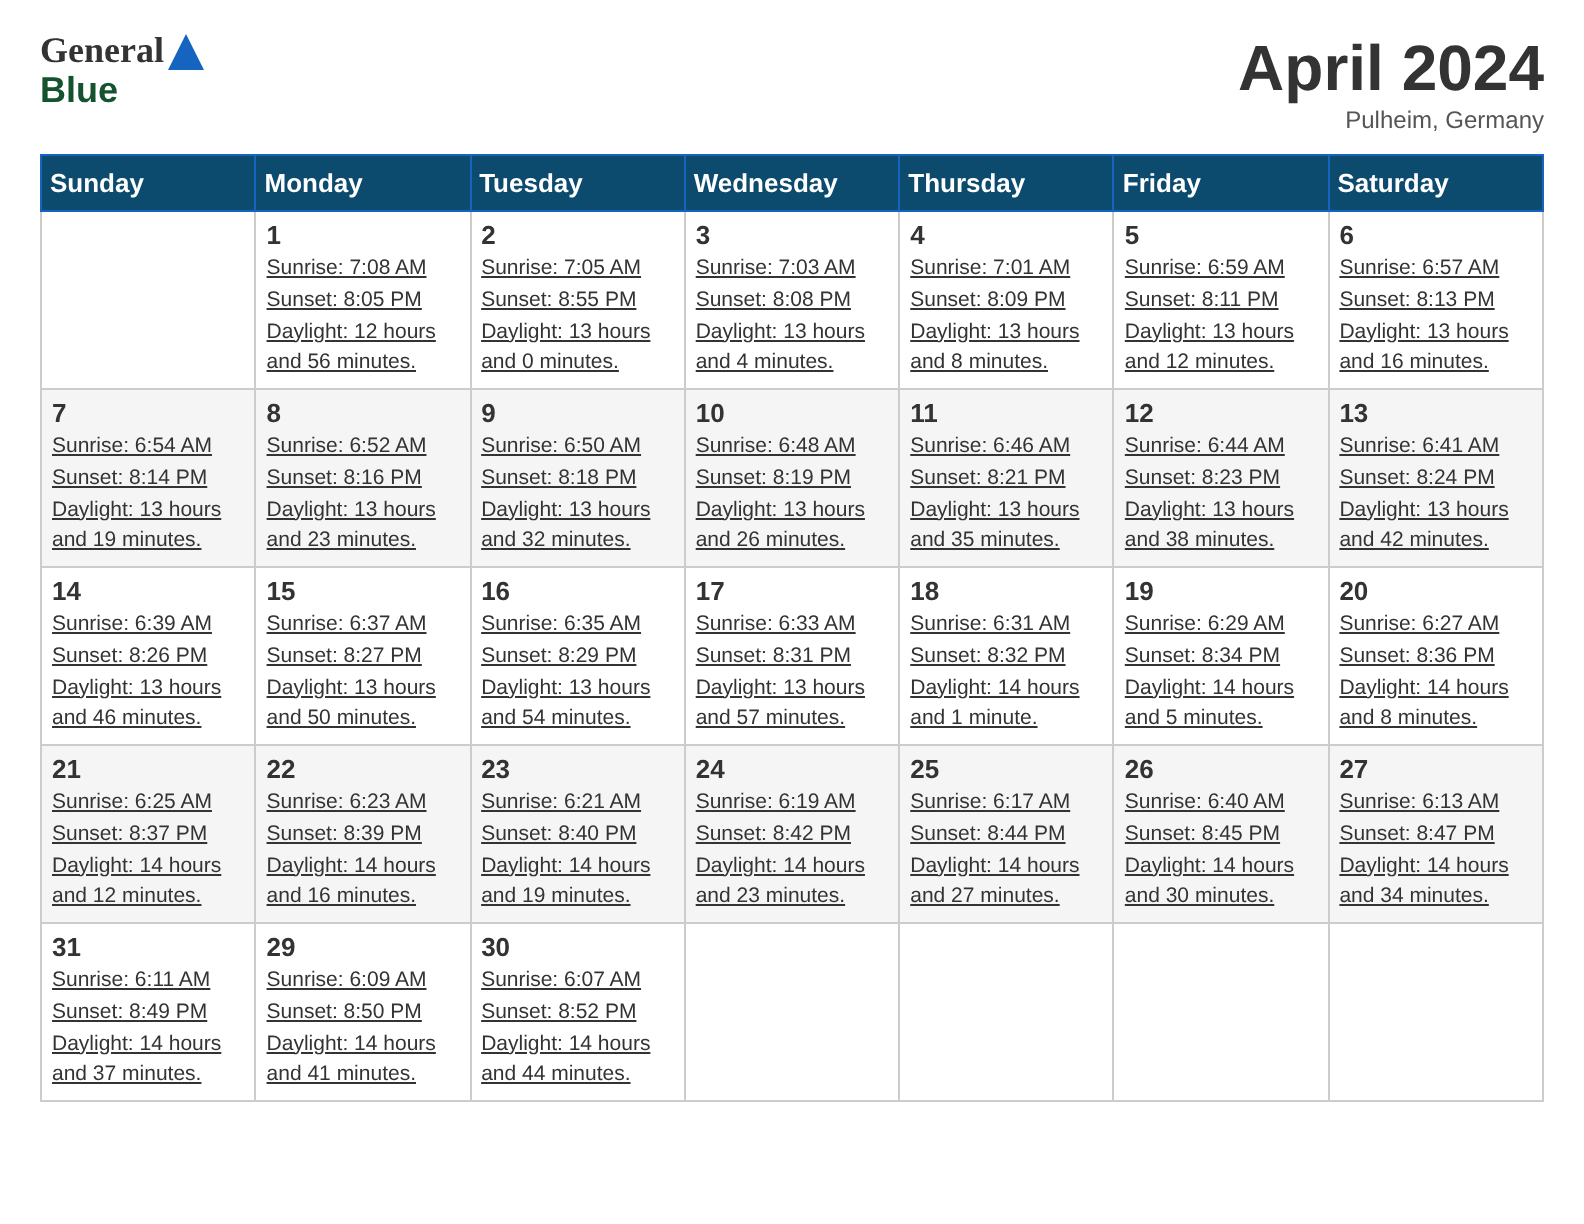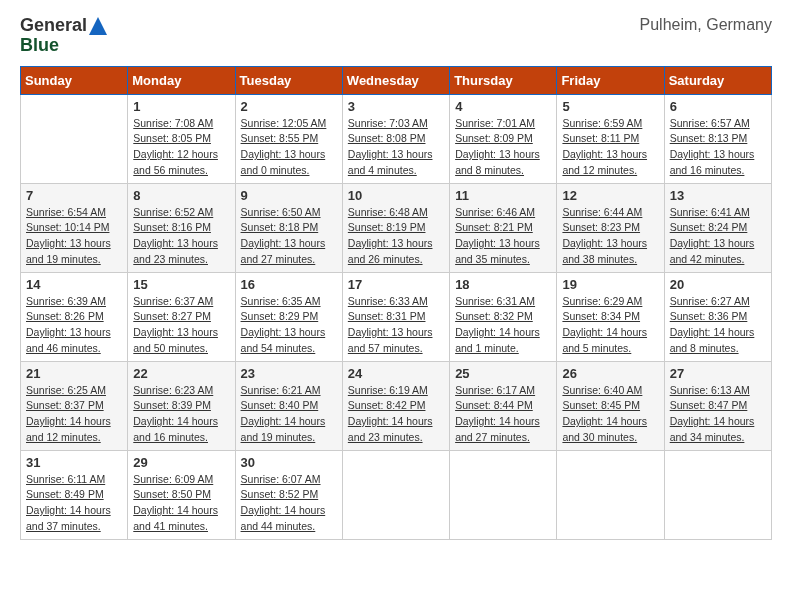--- a/index.html
+++ b/index.html
@@ -21,21 +21,21 @@
       align-items: center;
       gap: 4px;
     }
     .logo-text-general { font-size: 18px; font-weight: bold; color: #333; }
     .logo-text-blue { font-size: 18px; font-weight: bold; color: #14532d; }
     .logo-icon {
       display: flex; align-items: center;
     }
     .title-block { text-align: right; }
     .title-block h1 { font-size: 32px; font-weight: bold; color: #333; }
-    .title-block h2 { font-size: 16px; font-weight: normal; color: #555; }
+    .title-block h2 { font-size: 12px; font-weight: normal; color: #555; }
 
     .calendar { width: 100%; border-collapse: collapse; font-size: 11px; }
     .calendar th {
       background: #1565c0;
       color: #fff;
       padding: 6px 4px;
       text-align: left;
       font-size: 13px;
       font-weight: bold;
       border: 1px solid #1565c0;
@@ -45,40 +45,41 @@
       vertical-align: top;
       padding: 4px 5px;
       width: calc(100% / 7);
       min-height: 80px;
     }
     .day-number { font-size: 13px; font-weight: bold; color: #333; display: block; margin-bottom: 2px; }
     .day-info { color: #333; font-size: 10.5px; line-height: 1.5; text-decoration: underline; }
     .empty-cell { background: #f9f9f9; }
     tr:nth-child(even) td { background: #f5f5f5; }
     tr:nth-child(odd) td { background: #fff; }
-    .calendar thead tr th { background: #c2410c; }
+    .calendar thead tr th { background: #0c4a6e; }
   </style>
 </head>
 <body>
 
 <div class="header">
   <div class="logo">
     <div style="line-height:1.1">
-      <div style="display:flex; gap:2px;">
+      <div style="display:flex; gap:2px;font-family:Liberation Serif, serif;">
         <span class="logo-text-general">General</span>
         <div class="logo-icon">
           <svg width="18" height="18" viewBox="0 0 18 18">
             <polygon points="9,0 18,18 0,18" fill="#1565c0"></polygon>
           </svg>
         </div>
       </div>
       <span class="logo-text-blue">Blue</span>
     </div>
   </div>
   <div class="title-block">
+    <h1>April 2024</h1>
     <h2>Pulheim, Germany</h2>
   </div>
 </div>
 
 <table class="calendar">
   <thead>
     <tr>
 
     <th>Sunday</th>
         <th>Monday</th>
@@ -91,21 +92,21 @@
   </thead>
   <tbody id="calendar-body">
   <tr>
         <td class="empty-cell"></td>
         <td>
           <span class="day-number">1</span>
           <div class="day-info"><span>Sunrise: 7:08 AM</span><br><span>Sunset: 8:05 PM</span><br><span>Daylight: 12 hours and 56 minutes.</span></div>
         </td>
         <td>
           <span class="day-number">2</span>
-          <div class="day-info"><span>Sunrise: 12:05 AM</span><br><span>Sunset: 8:55 PM</span><br><span>Daylight: 13 hours and 0 minutes.</span></div>
+          <div class="day-info"><span>Sunrise: 7:05 AM</span><br><span>Sunset: 8:55 PM</span><br><span>Daylight: 13 hours and 0 minutes.</span></div>
         </td>
         <td>
           <span class="day-number">3</span>
           <div class="day-info"><span>Sunrise: 7:03 AM</span><br><span>Sunset: 8:08 PM</span><br><span>Daylight: 13 hours and 4 minutes.</span></div>
         </td>
         <td>
           <span class="day-number">4</span>
           <div class="day-info"><span>Sunrise: 7:01 AM</span><br><span>Sunset: 8:09 PM</span><br><span>Daylight: 13 hours and 8 minutes.</span></div>
         </td>
         <td>
@@ -113,29 +114,29 @@
           <div class="day-info"><span>Sunrise: 6:59 AM</span><br><span>Sunset: 8:11 PM</span><br><span>Daylight: 13 hours and 12 minutes.</span></div>
         </td>
         <td>
           <span class="day-number">6</span>
           <div class="day-info"><span>Sunrise: 6:57 AM</span><br><span>Sunset: 8:13 PM</span><br><span>Daylight: 13 hours and 16 minutes.</span></div>
         </td>
       </tr>
       <tr>
         <td>
           <span class="day-number">7</span>
-          <div class="day-info"><span>Sunrise: 6:54 AM</span><br><span>Sunset: 10:14 PM</span><br><span>Daylight: 13 hours and 19 minutes.</span></div>
+          <div class="day-info"><span>Sunrise: 6:54 AM</span><br><span>Sunset: 8:14 PM</span><br><span>Daylight: 13 hours and 19 minutes.</span></div>
         </td>
         <td>
           <span class="day-number">8</span>
           <div class="day-info"><span>Sunrise: 6:52 AM</span><br><span>Sunset: 8:16 PM</span><br><span>Daylight: 13 hours and 23 minutes.</span></div>
         </td>
         <td>
           <span class="day-number">9</span>
-          <div class="day-info"><span>Sunrise: 6:50 AM</span><br><span>Sunset: 8:18 PM</span><br><span>Daylight: 13 hours and 27 minutes.</span></div>
+          <div class="day-info"><span>Sunrise: 6:50 AM</span><br><span>Sunset: 8:18 PM</span><br><span>Daylight: 13 hours and 32 minutes.</span></div>
         </td>
         <td>
           <span class="day-number">10</span>
           <div class="day-info"><span>Sunrise: 6:48 AM</span><br><span>Sunset: 8:19 PM</span><br><span>Daylight: 13 hours and 26 minutes.</span></div>
         </td>
         <td>
           <span class="day-number">11</span>
           <div class="day-info"><span>Sunrise: 6:46 AM</span><br><span>Sunset: 8:21 PM</span><br><span>Daylight: 13 hours and 35 minutes.</span></div>
         </td>
         <td>

